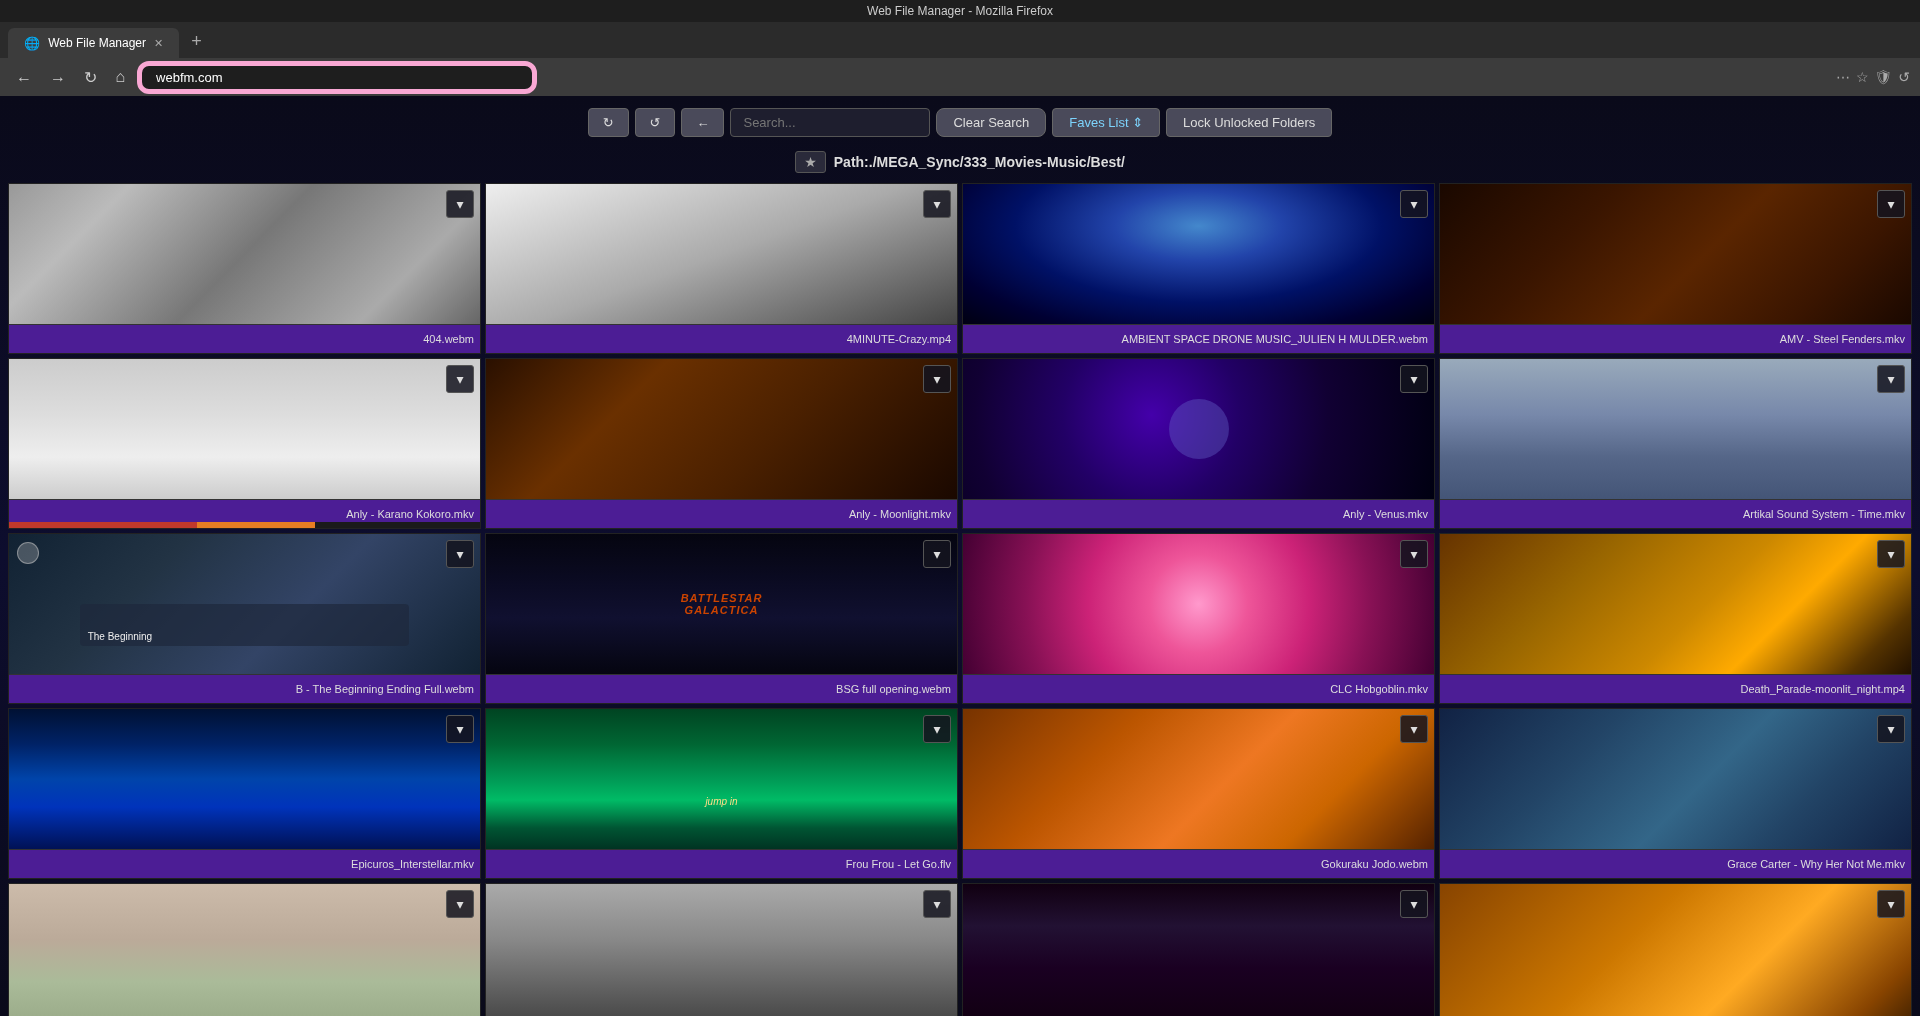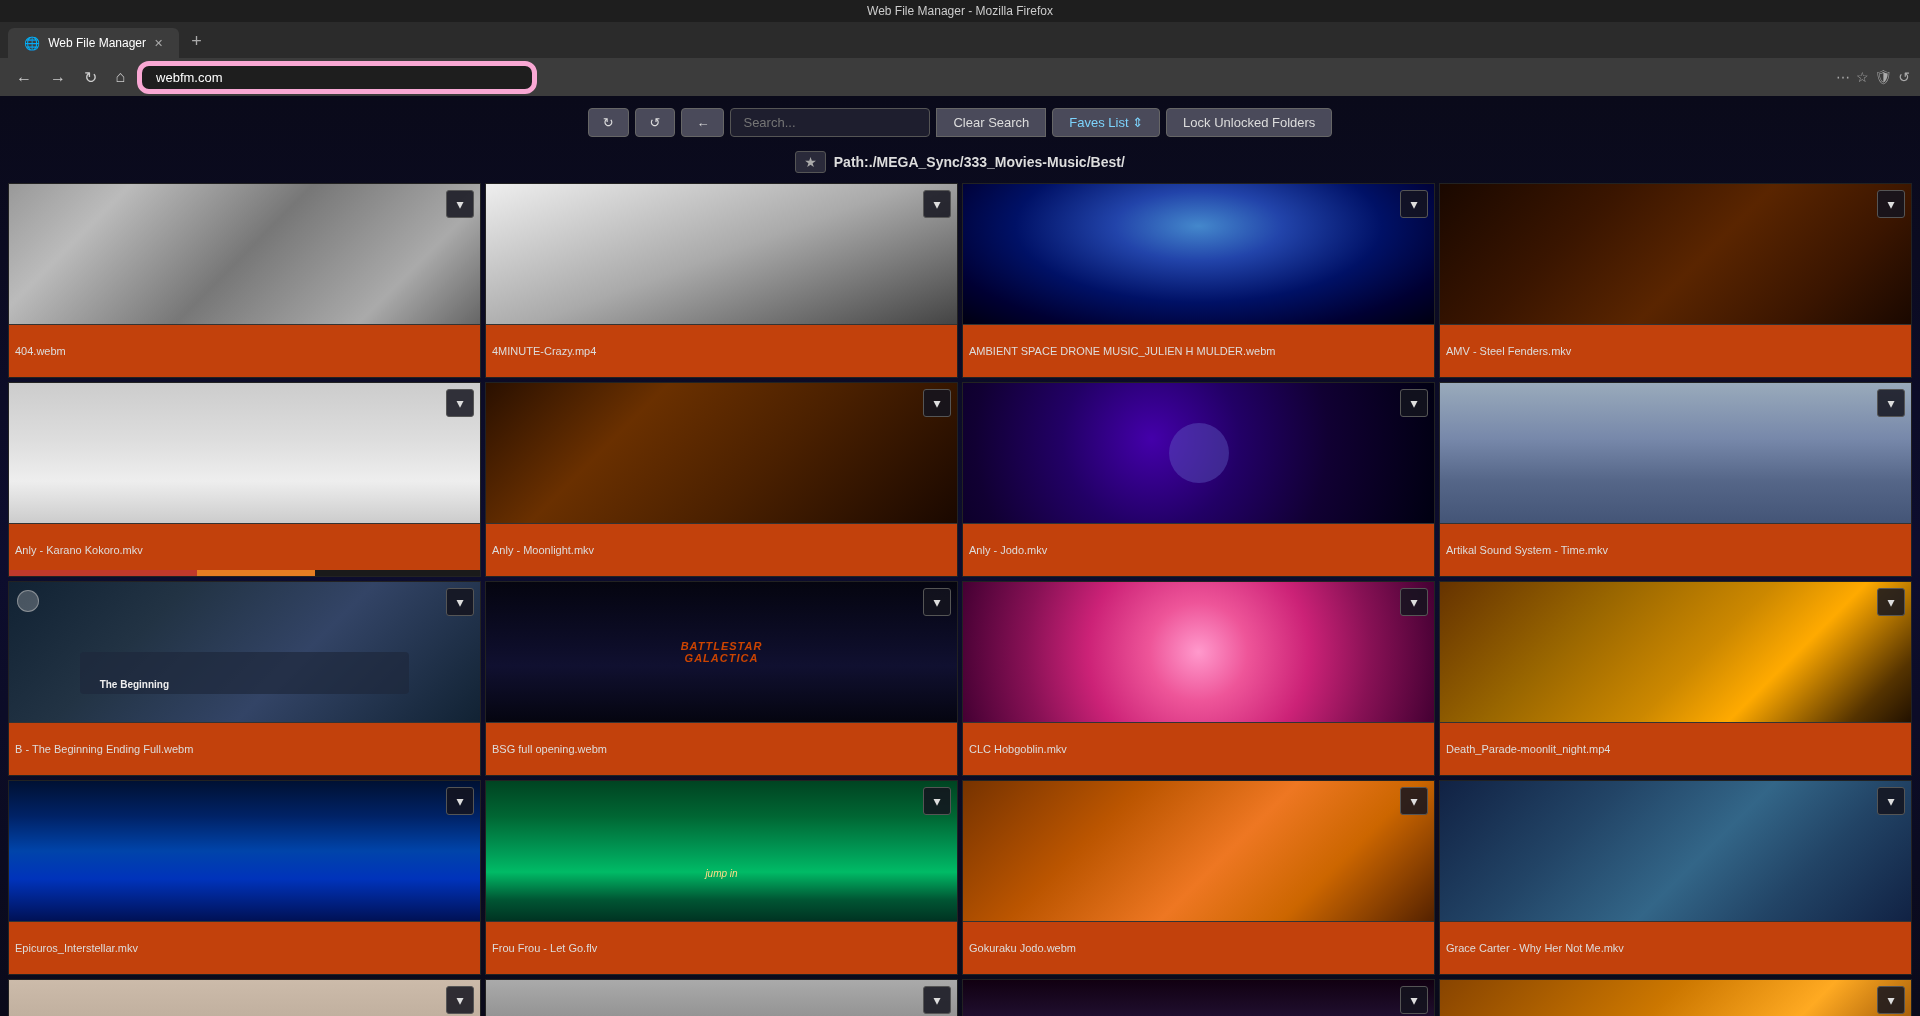--- a/index.html
+++ b/index.html
@@ -115,21 +115,21 @@
       border: 1px solid #555;
       border-radius: 4px;
       color: #ddd;
       padding: 6px 12px;
       font-size: 13px;
       width: 200px;
     }
     .btn-clear-search {
       background: #4a4a5a;
       border: 1px solid #666;
-      border-radius: 0;
+      border-radius: 8px;
       color: #ddd;
       padding: 6px 16px;
       font-size: 13px;
       cursor: pointer;
     }
     .btn-faves {
       background: #4a4a5a;
       border: 1px solid #666;
       border-radius: 4px;
       color: #7dd3fc;
@@ -187,25 +187,25 @@
       height: 140px;
       display: flex;
       align-items: center;
       justify-content: center;
       font-size: 11px;
       color: #888;
       position: relative;
       overflow: hidden;
     }
     .video-label {
-      background: #c2410c;
+      background: #4c1d95;
       color: #ddd;
       font-size: 11px;
-      padding: 20px 6px;
-      text-align: left;
+      padding: 8px 6px;
+      text-align: right;
       white-space: nowrap;
       overflow: hidden;
       text-overflow: ellipsis;
       border-top: 1px solid #333;
     }
     .video-menu-btn {
       position: absolute;
       top: 6px;
       right: 6px;
       background: rgba(20,20,30,0.85);
@@ -375,37 +375,37 @@
       <div class="video-menu-btn">▾</div>
       <div class="video-label">Anly - Moonlight.mkv</div>
     </div>
 
     <div class="video-item">
       <div class="thumb-placeholder">
         <div style="width:100%;height:100%;background:radial-gradient(circle at 40% 40%,#4400aa 0%,#220066 30%,#110033 60%,#000011 100%);"></div>
         <div style="position:absolute;top:50%;left:50%;transform:translate(-50%,-50%);width:60px;height:60px;border-radius:50%;background:rgba(100,100,200,0.4);"></div>
       </div>
       <div class="video-menu-btn">▾</div>
-      <div class="video-label">Anly - Jodo.mkv</div>
+      <div class="video-label">Anly - Venus.mkv</div>
     </div>
 
     <div class="video-item">
       <div class="thumb-placeholder">
         <div style="width:100%;height:100%;background:linear-gradient(180deg,#99aabb 0%,#7788aa 40%,#556688 70%,#445577 100%);"></div>
       </div>
       <div class="video-menu-btn">▾</div>
       <div class="video-label">Artikal Sound System - Time.mkv</div>
     </div>
 
     <div class="video-item" style="position:relative;">
       <div class="thumb-placeholder">
         <div style="width:100%;height:100%;background:linear-gradient(135deg,#112233 0%,#223344 30%,#334466 60%,#112233 100%);"></div>
         <div style="position:absolute;top:8px;left:8px;width:22px;height:22px;border-radius:50%;background:rgba(200,200,200,0.3);border:1px solid rgba(200,200,200,0.5);"></div>
         <div style="position:absolute;bottom:20%;left:15%;right:15%;height:30%;background:rgba(30,40,60,0.7);border-radius:4px;display:flex;align-items:flex-end;padding:4px 8px;">
-          <span style="color:#eee;font-size:10px;font-weight:bold;margin-left:12px;">The Beginning</span>
+          <span style="color:#eee;font-size:10px;font-weight:normal;">The Beginning</span>
         </div>
       </div>
       <div class="video-menu-btn">▾</div>
       <div class="video-label">B - The Beginning Ending Full.webm</div>
     </div>
 
     <div class="video-item">
       <div class="thumb-placeholder">
         <div style="width:100%;height:100%;background:linear-gradient(180deg,#050510 0%,#0a0a20 30%,#101030 60%,#050510 100%);"></div>
         <div style="position:absolute;top:50%;left:50%;transform:translate(-50%,-50%);color:#cc4400;font-size:11px;font-weight:bold;text-align:center;font-style:italic;letter-spacing:1px;">BATTLESTAR<br>GALACTICA</div>

